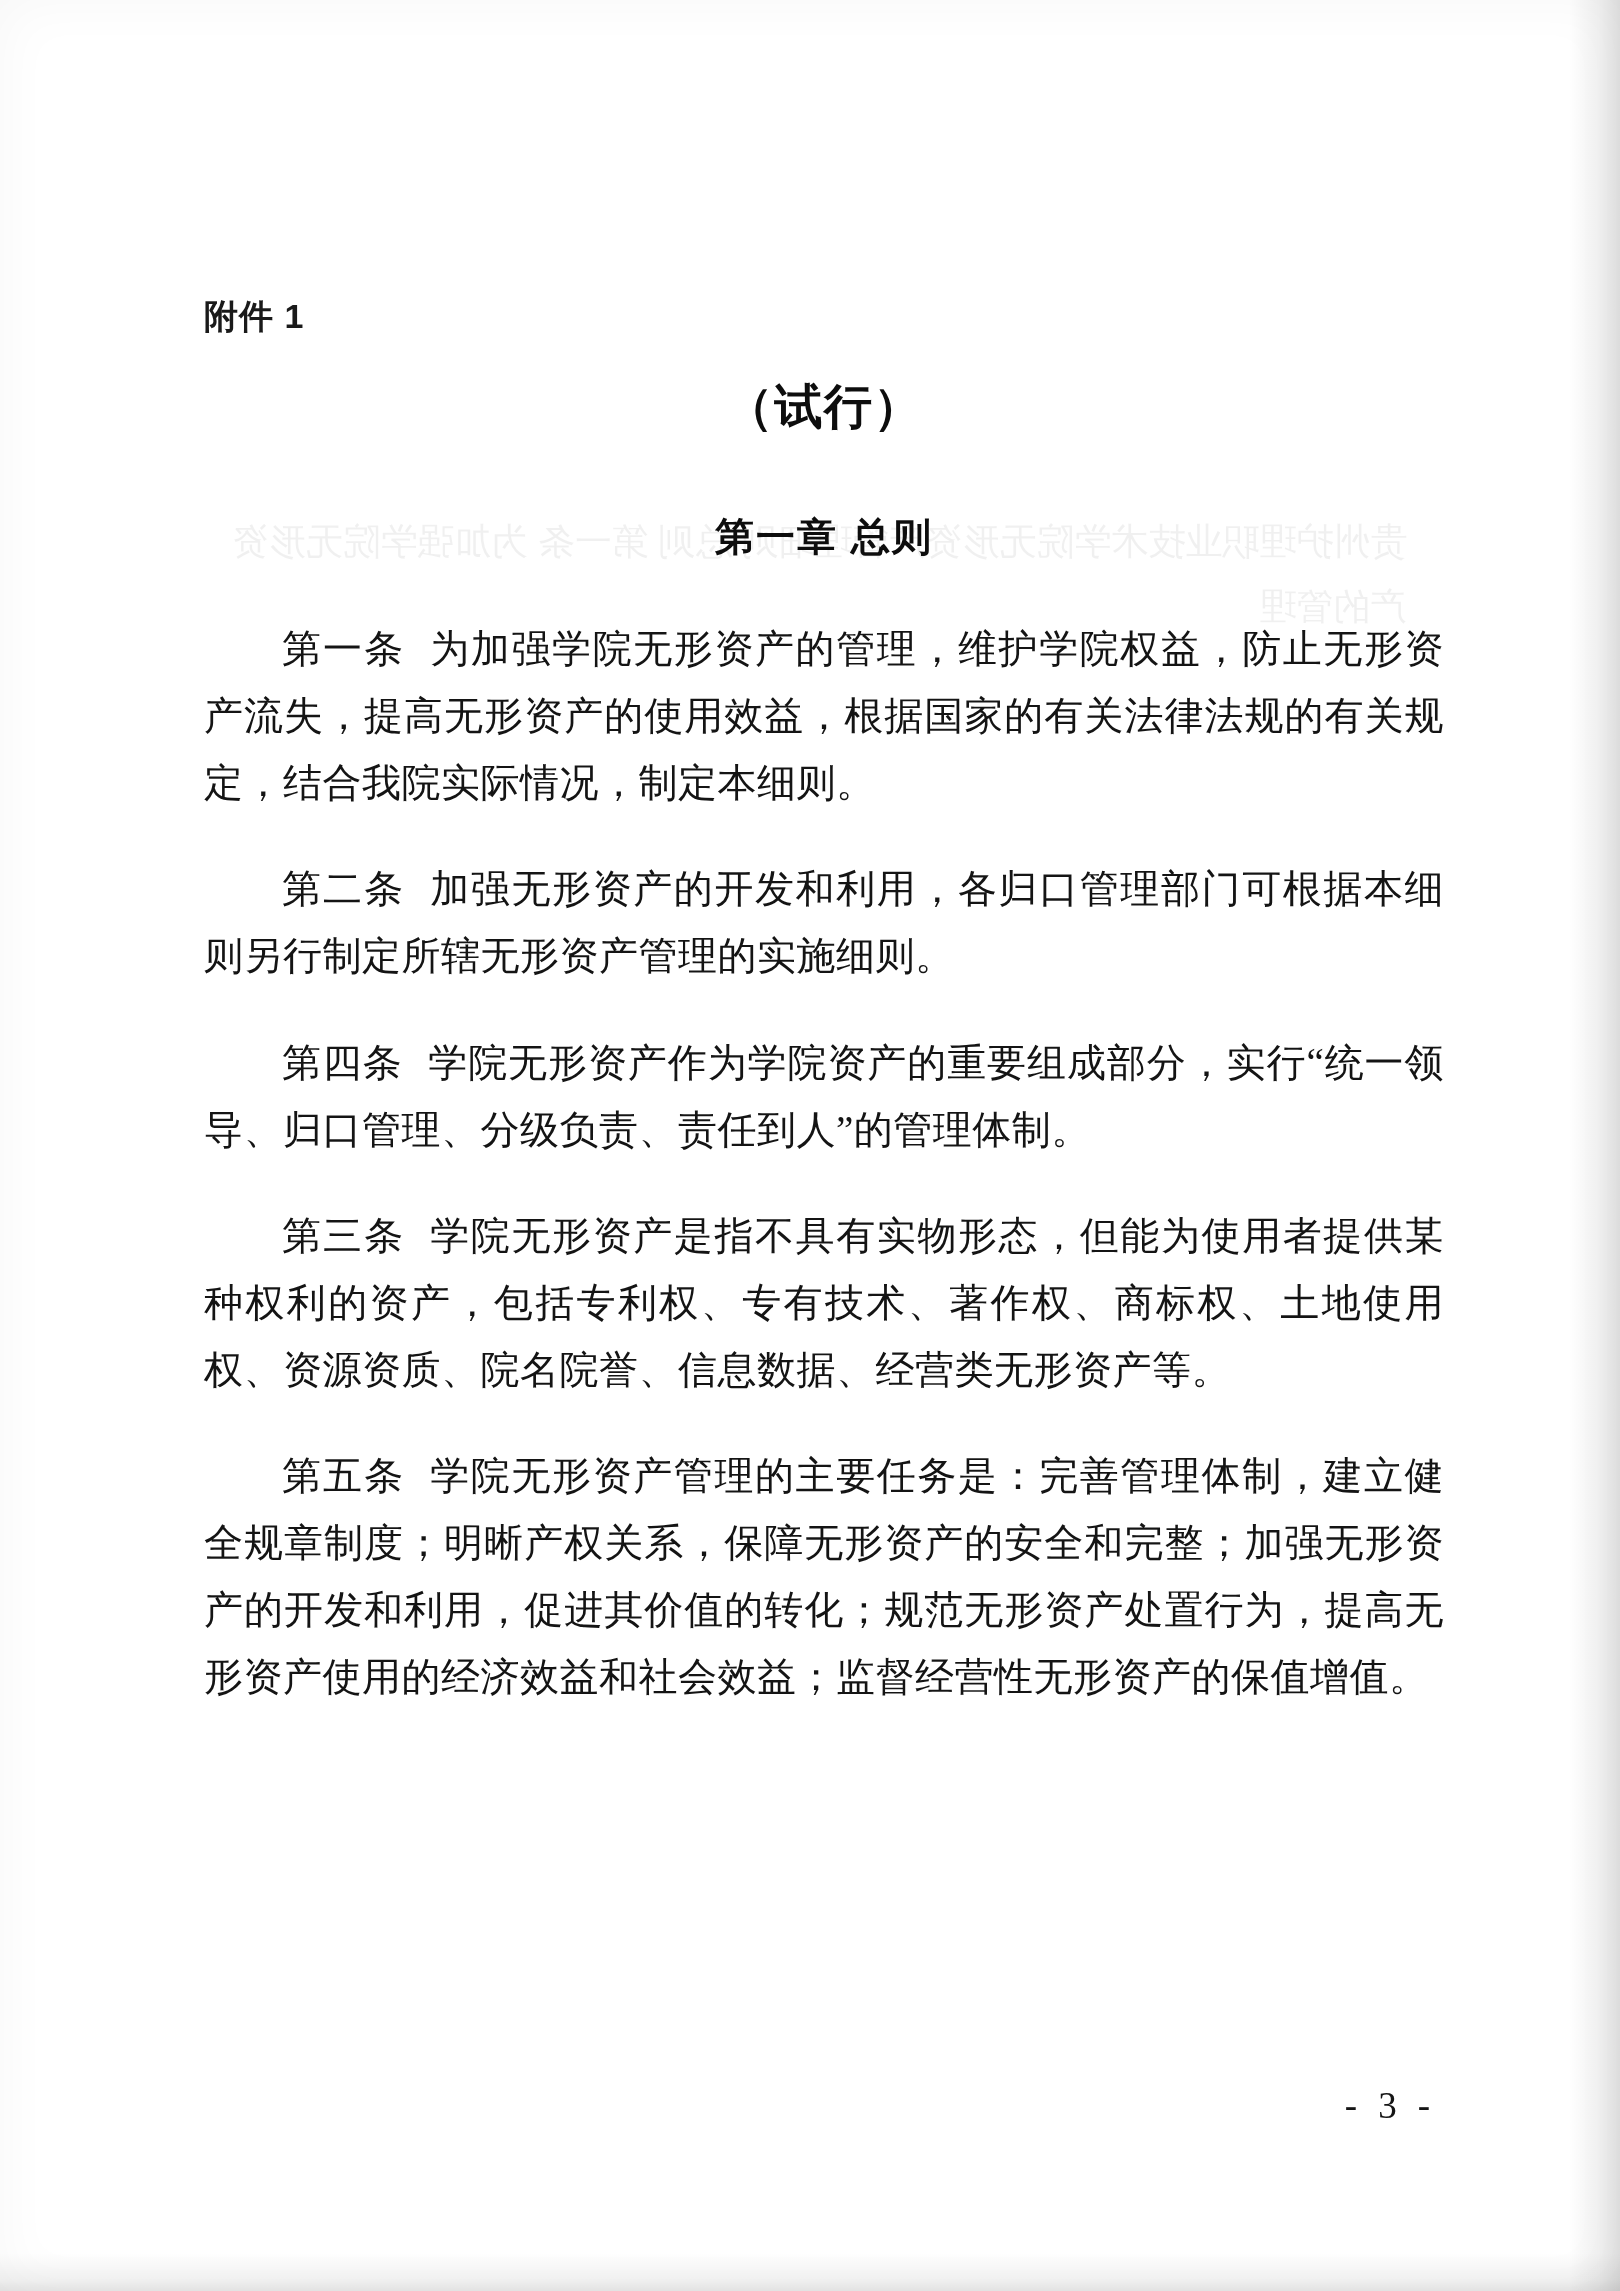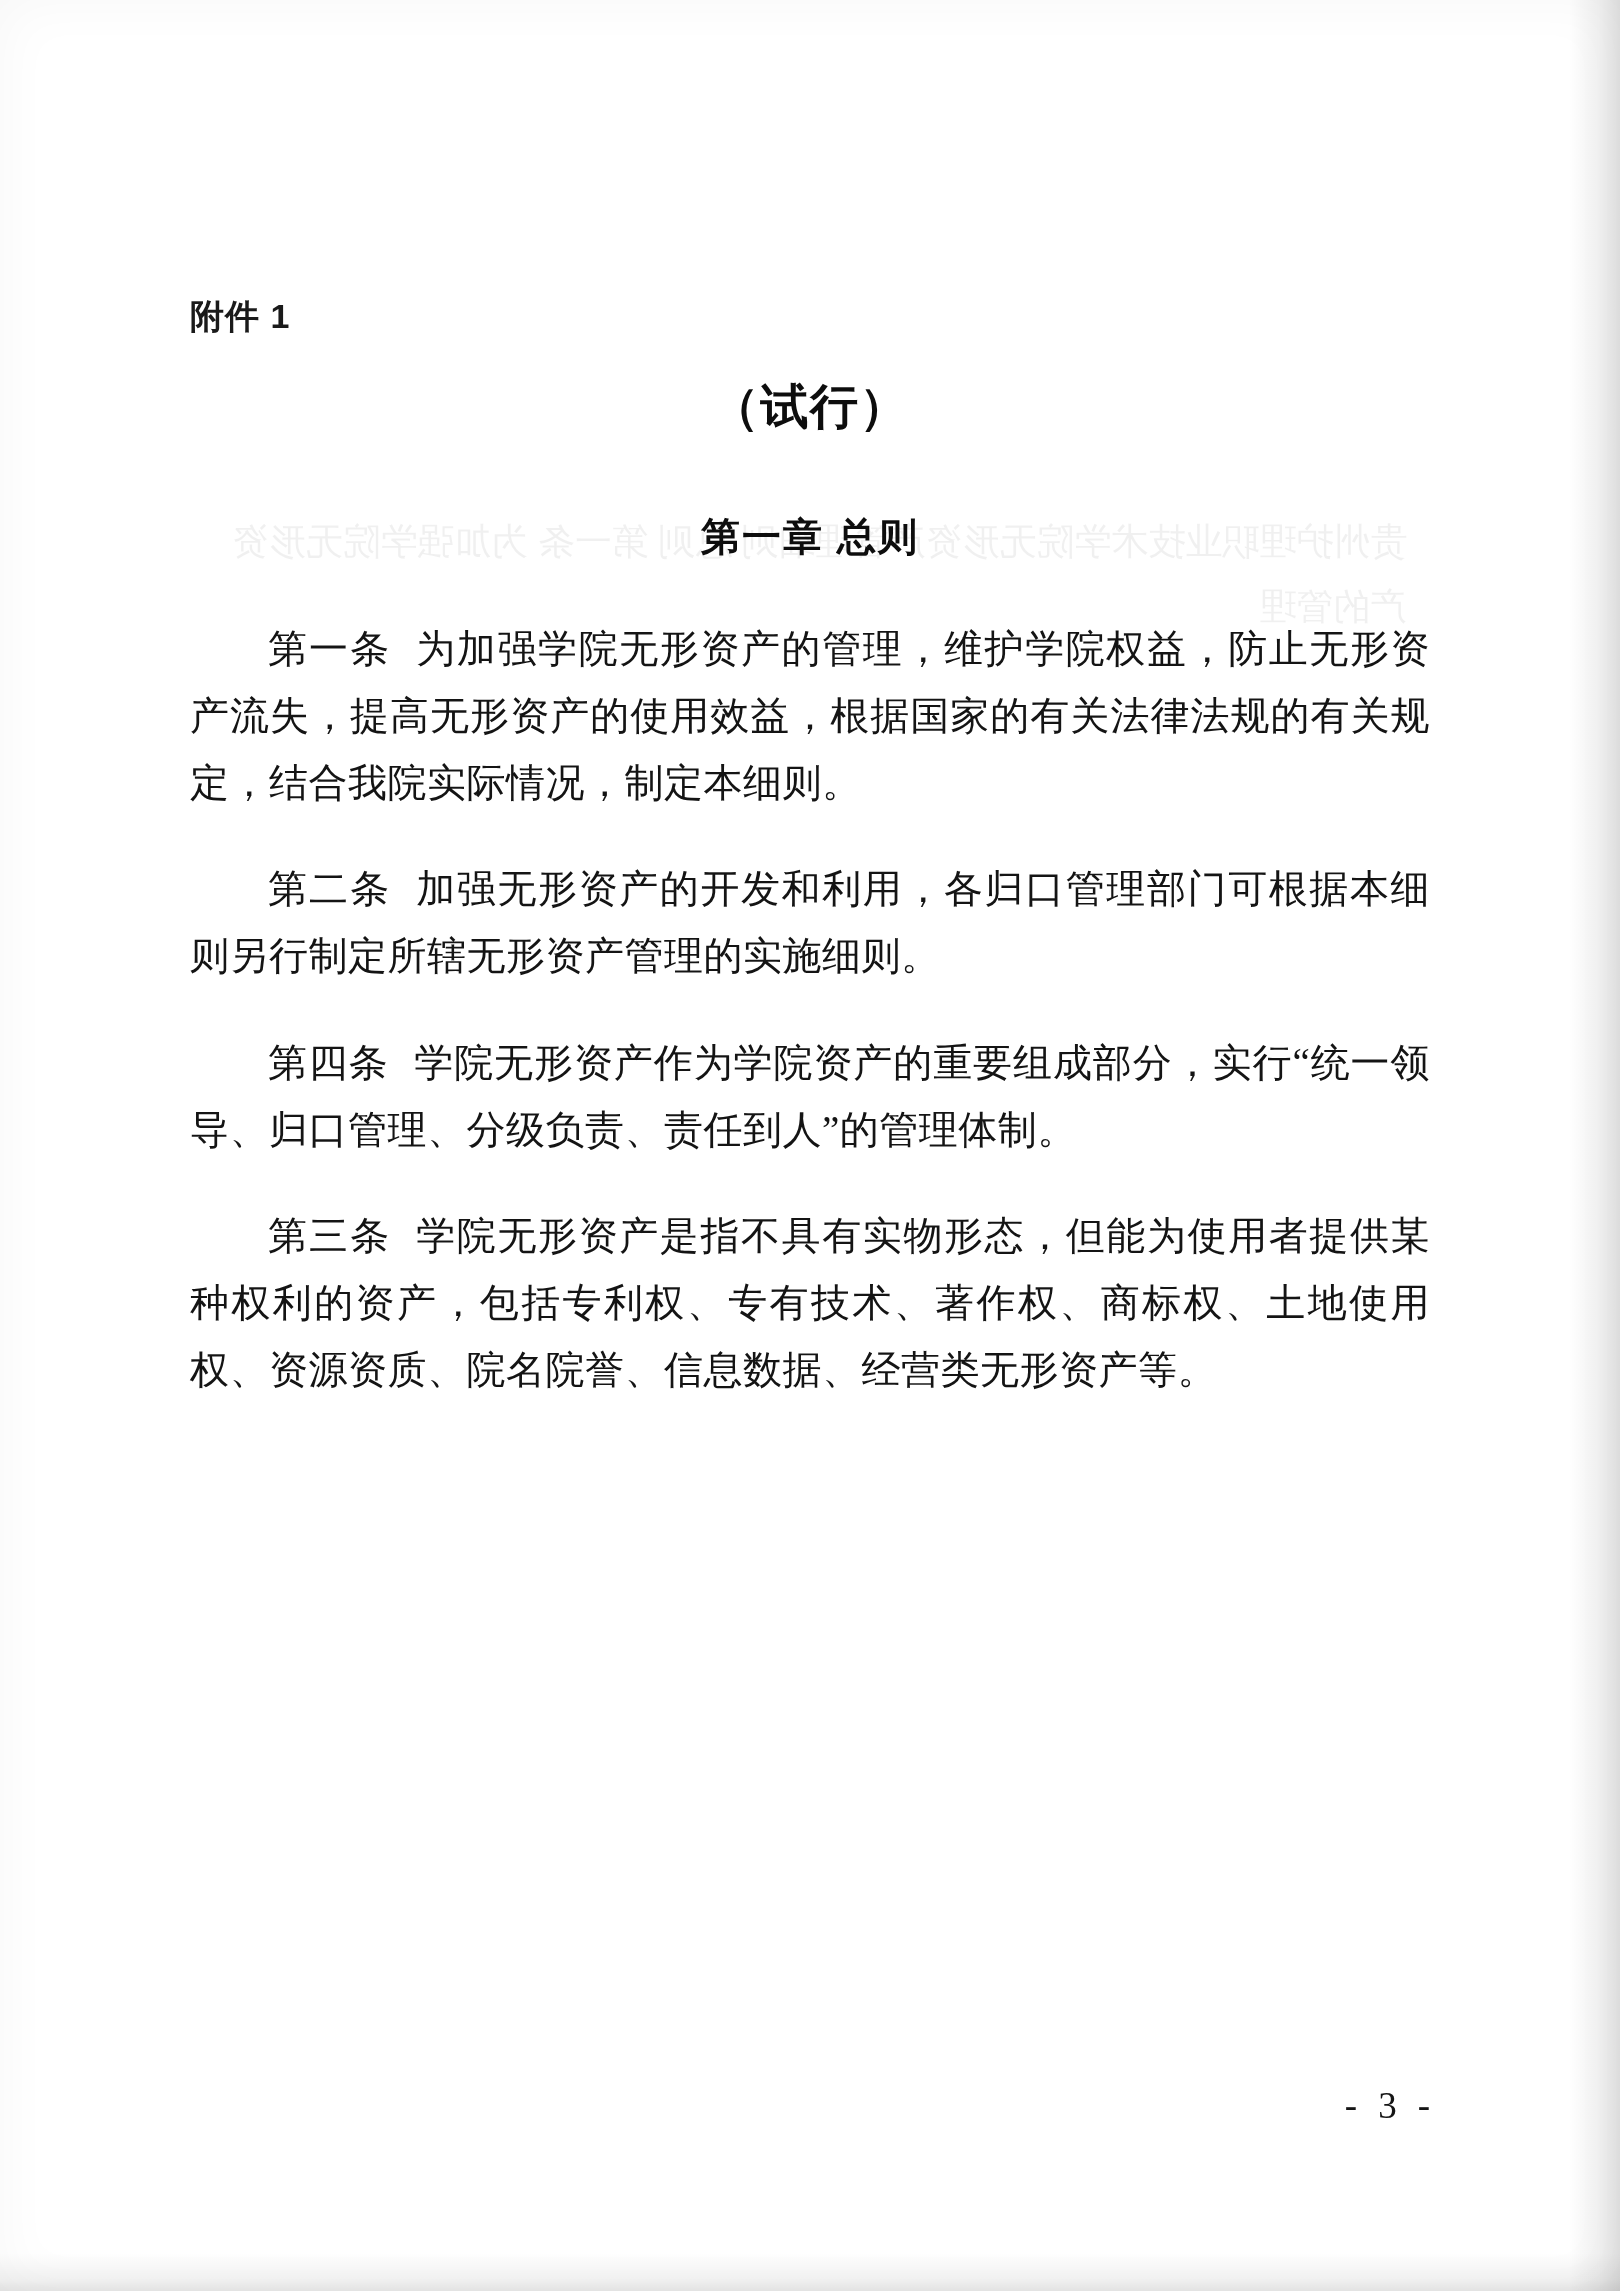--- a/index.html
+++ b/index.html
@@ -35,21 +35,21 @@
   .paper-edge-bottom {
     position: absolute;
     bottom: 0;
     left: 0;
     width: 100%;
     height: 39px;
     background: linear-gradient(to bottom, rgba(0,0,0,0.0) 0%, rgba(0,0,0,0.05) 70%, rgba(0,0,0,0.10) 100%);
   }
   .content {
     position: absolute;
-    left: 190px;
+    left: 204px;
     top: 294px;
     width: 1240px;
     color: #121212;
     font-family: "Liberation Serif", "DejaVu Serif", serif;
   }
   .attachment-label {
     font-family: "Liberation Sans", "DejaVu Sans", sans-serif;
     font-size: 34px;
     font-weight: 700;
     letter-spacing: 1px;
@@ -150,20 +150,23 @@
     </p>
 
     <p class="article">
       <span class="art-no">第四条</span><span>学院无形资产作为学院资产的重要组成部分，实行“统一领导、归口管理、分级负责、责任到人”的管理体制。</span>
     </p>
 
     <p class="article">
       <span class="art-no">第三条</span><span>学院无形资产是指不具有实物形态，但能为使用者提供某种权利的资产，包括专利权、专有技术、著作权、商标权、土地使用权、资源资质、院名院誉、信息数据、经营类无形资产等。</span>
     </p>
 
+    <p class="article">
+      <span class="art-no">第五条</span><span>学院无形资产管理的主要任务是：完善管理体制，建立健全规章制度；明晰产权关系，保障无形资产的安全和完整；加强无形资产的开发和利用，促进其价值的转化；规范无形资产处置行为，提高无形资产使用的经济效益和社会效益；监督经营性无形资产的保值增值。</span>
+    </p>
 
   </div>
 
   <div class="page-number">- 3 -</div>
 
   <div class="paper-edge-right"></div>
   <div class="paper-edge-bottom"></div>
 
 </div>
 

